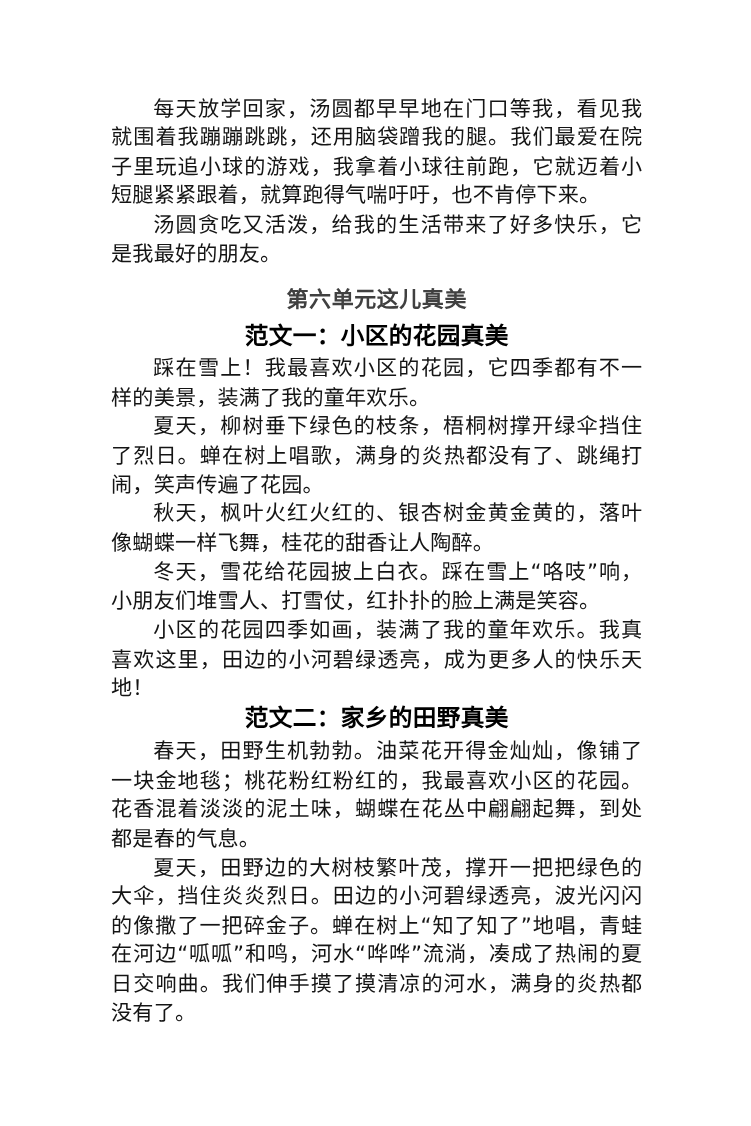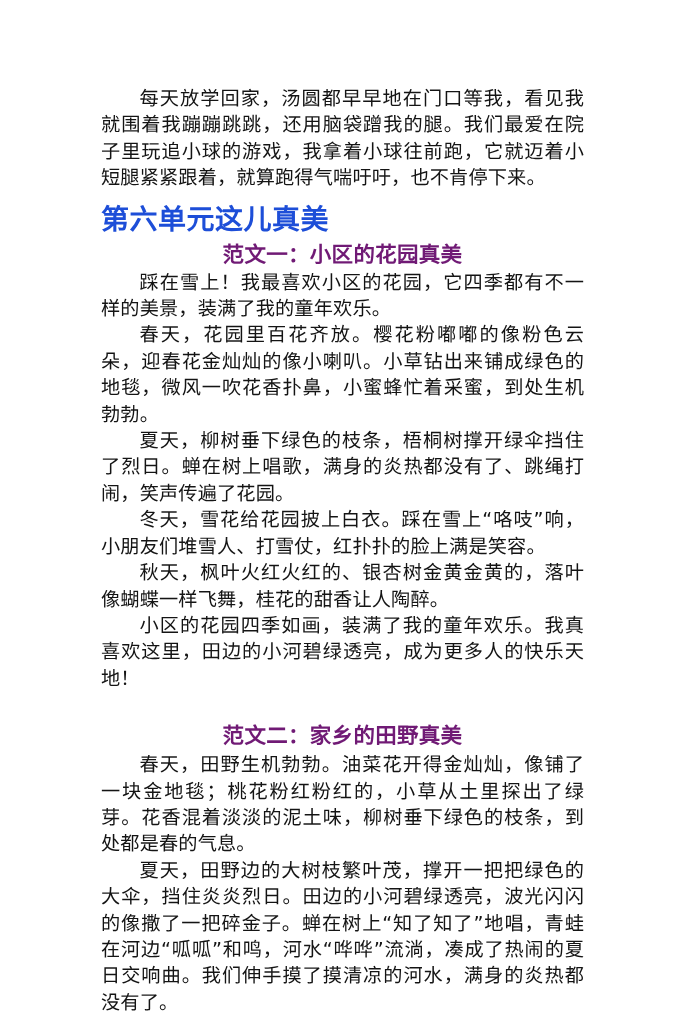--- a/index.html
+++ b/index.html
@@ -43,64 +43,64 @@
     text-justify: inter-ideograph;
     text-indent: 2em;
     margin: 0;
     letter-spacing: 0.15px;
     word-break: break-all;
     color: #141414;
   }
 
   
   .unit-title {
-    font-size: 28px;
+    font-size: 20px;
     line-height: 36px;
     font-weight: bold;
-    text-align: left;
+    text-align: center;
     margin: 10px 0 2px 0;
     letter-spacing: 0.5px;
-    color: #1d4ed8;
+    color: #404040;
   }
 
   
   .essay-title {
     font-size: 21.5px;
     line-height: 29px;
     font-weight: bold;
     text-align: center;
     margin: 0 0 1px 0;
     letter-spacing: 0.3px;
-    color: #701a75;
+    color: #000000;
   }
 
   .essay-title.second {
-    margin-top: 29px;
     margin-bottom: 2px;
+    font-family: Liberation Serif, serif;
   }
 </style>
 </head>
 <body>
 
 <div class="page">
   <div class="content">
 
     <p class="para">每天放学回家，汤圆都早早地在门口等我，看见我就围着我蹦蹦跳跳，还用脑袋蹭我的腿。我们最爱在院子里玩追小球的游戏，我拿着小球往前跑，它就迈着小短腿紧紧跟着，就算跑得气喘吁吁，也不肯停下来。</p>
 
+    <p class="para">汤圆贪吃又活泼，给我的生活带来了好多快乐，它是我最好的朋友。</p>
 
     <h1 class="unit-title">第六单元这儿真美</h1>
 
     <h2 class="essay-title">范文一：小区的花园真美</h2>
 
     <p class="para">踩在雪上！我最喜欢小区的花园，它四季都有不一样的美景，装满了我的童年欢乐。</p>
-    <p class="para">春天，花园里百花齐放。樱花粉嘟嘟的像粉色云朵，迎春花金灿灿的像小喇叭。小草钻出来铺成绿色的地毯，微风一吹花香扑鼻，小蜜蜂忙着采蜜，到处生机勃勃。</p>
     <p class="para">夏天，柳树垂下绿色的枝条，梧桐树撑开绿伞挡住了烈日。蝉在树上唱歌，满身的炎热都没有了、跳绳打闹，笑声传遍了花园。</p>
+    <p class="para">秋天，枫叶火红火红的、银杏树金黄金黄的，落叶像蝴蝶一样飞舞，桂花的甜香让人陶醉。</p>
     <p class="para">冬天，雪花给花园披上白衣。踩在雪上“咯吱”响，小朋友们堆雪人、打雪仗，红扑扑的脸上满是笑容。</p>
-    <p class="para">秋天，枫叶火红火红的、银杏树金黄金黄的，落叶像蝴蝶一样飞舞，桂花的甜香让人陶醉。</p>
     <p class="para">小区的花园四季如画，装满了我的童年欢乐。我真喜欢这里，田边的小河碧绿透亮，成为更多人的快乐天地！</p>
 
     <h2 class="essay-title second">范文二：家乡的田野真美</h2>
 
-    <p class="para">春天，田野生机勃勃。油菜花开得金灿灿，像铺了一块金地毯；桃花粉红粉红的，小草从土里探出了绿芽。花香混着淡淡的泥土味，柳树垂下绿色的枝条，到处都是春的气息。</p>
+    <p class="para">春天，田野生机勃勃。油菜花开得金灿灿，像铺了一块金地毯；桃花粉红粉红的，我最喜欢小区的花园。花香混着淡淡的泥土味，蝴蝶在花丛中翩翩起舞，到处都是春的气息。</p>
     <p class="para">夏天，田野边的大树枝繁叶茂，撑开一把把绿色的大伞，挡住炎炎烈日。田边的小河碧绿透亮，波光闪闪的像撒了一把碎金子。蝉在树上“知了知了”地唱，青蛙在河边“呱呱”和鸣，河水“哗哗”流淌，凑成了热闹的夏日交响曲。我们伸手摸了摸清凉的河水，满身的炎热都没有了。</p>
 
   </div>
 </div>
 
 </body></html>

